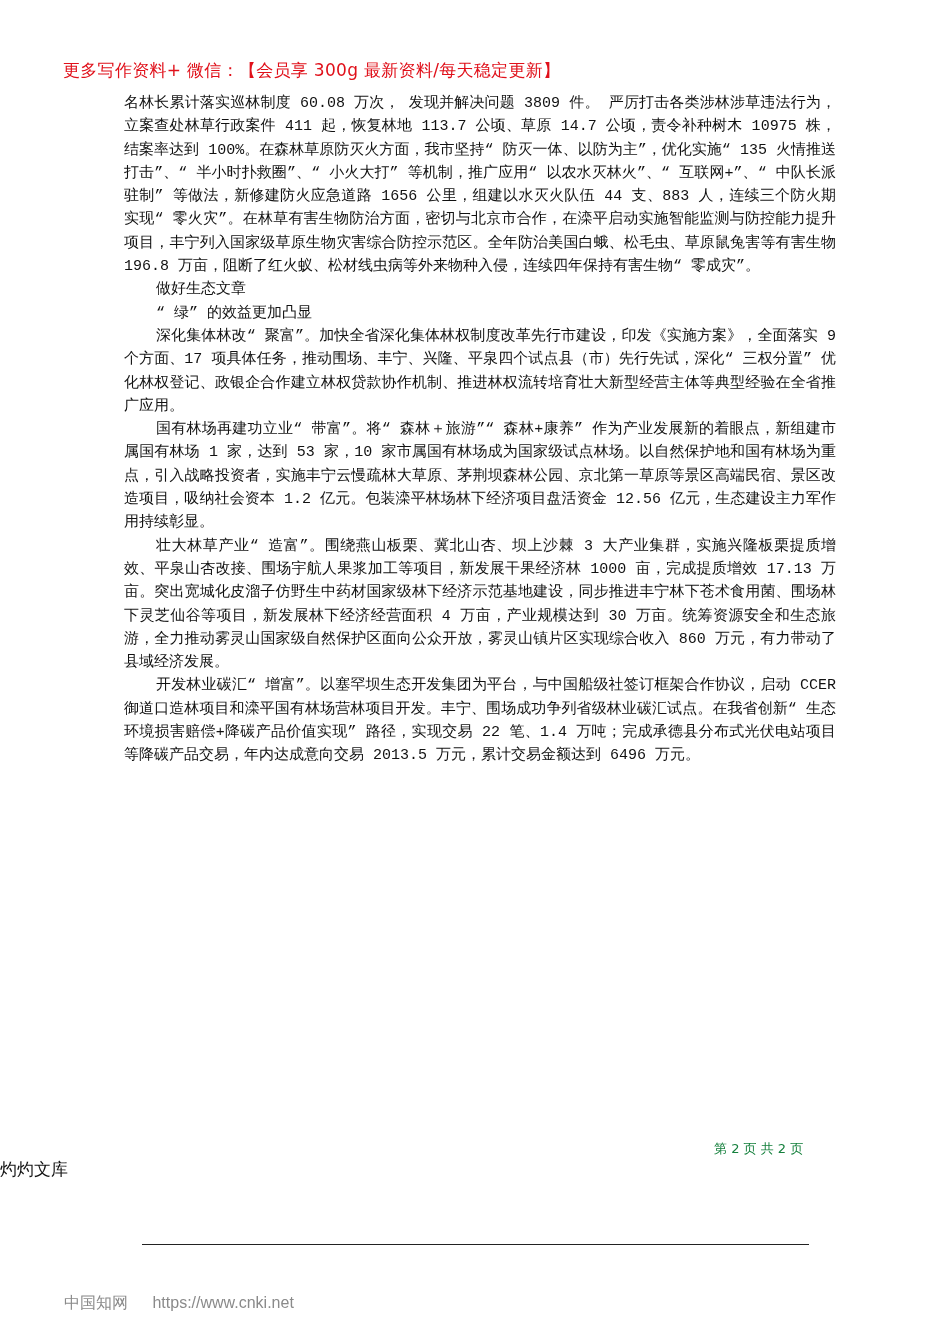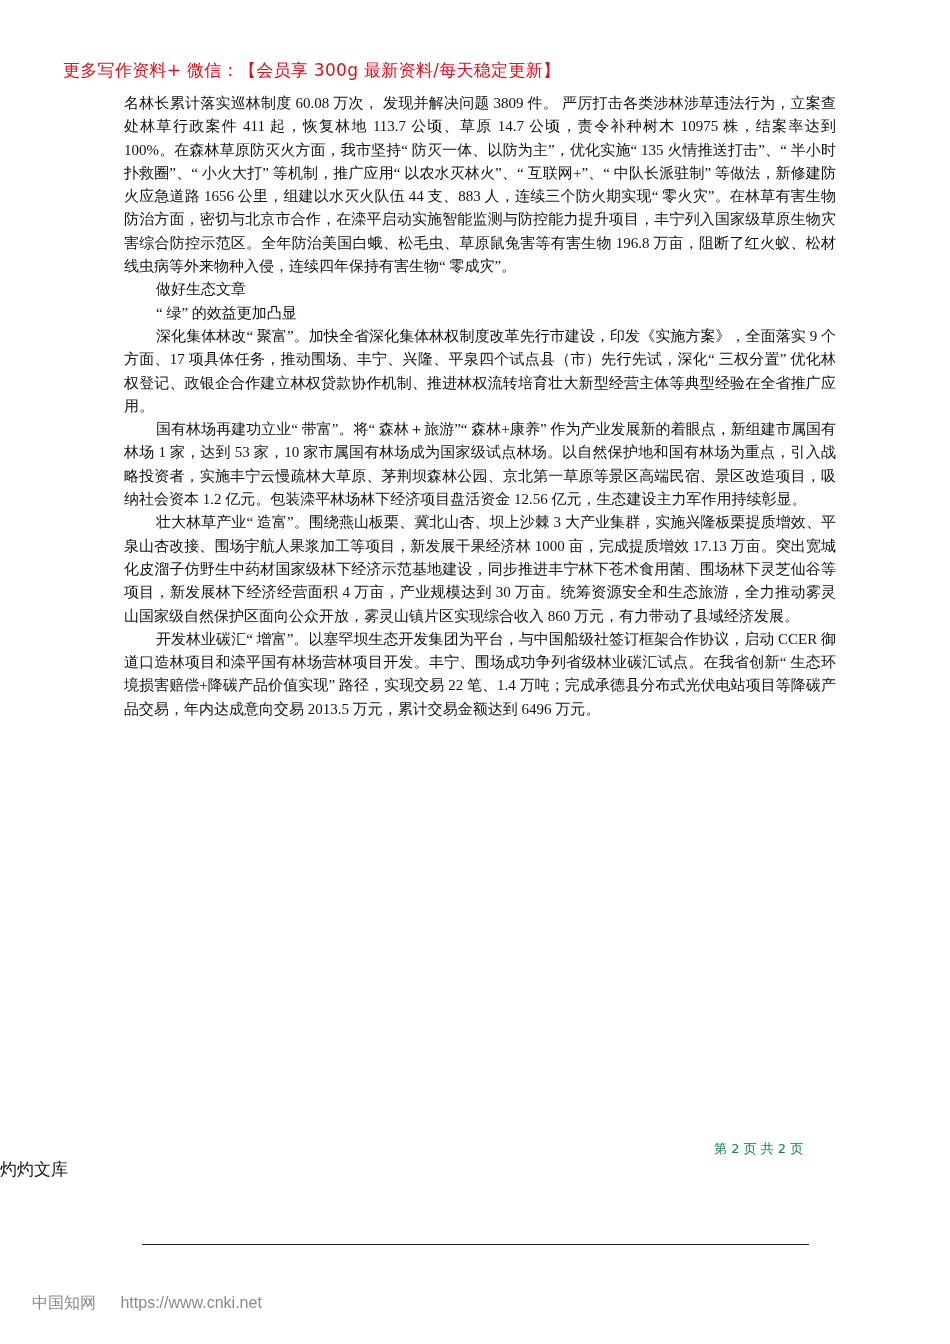--- a/index.html
+++ b/index.html
@@ -25,21 +25,21 @@
       white-space: nowrap;
       margin-top: 45px;
     }
     .content {
       position: absolute;
       left: 124px;
       top: 92px;
       width: 712px;
       font-size: 15px;
       line-height: 23.3px;
-      font-family: Liberation Serif, serif;
+      font-family: Liberation Mono, monospace;
       color: #111;
     }
     .content p {
       margin: 0;
       text-align: justify;
       text-justify: inter-character;
     }
     .content p.indent {
       text-indent: 32px;
     }
@@ -74,20 +74,21 @@
       position: absolute;
       left: 32px;
       top: 1293px;
       font-size: 16px;
       color: #8a8a8a;
       white-space: nowrap;
       font-family: "Liberation Sans", sans-serif;
     }
     .source-footer .site {
       margin-right: 20px;
+      margin-left: 32px;
     }
   </style>
 </head>
 <body>
 
 <div class="promo-banner">更多写作资料+ 微信：【会员享 300g 最新资料/每天稳定更新】</div>
 
 <div class="content">
   <p class="continuation">名林长累计落实巡林制度 60.08 万次， 发现并解决问题 3809 件。 严厉打击各类涉林涉草违法行为，立案查处林草行政案件 411 起，恢复林地 113.7 公顷、草原 14.7 公顷，责令补种树木 10975 株，结案率达到 100%。在森林草原防灭火方面，我市坚持“ 防灭一体、以防为主”，优化实施“ 135 火情推送打击”、“ 半小时扑救圈”、“ 小火大打” 等机制，推广应用“ 以农水灭林火”、“ 互联网+”、“ 中队长派驻制” 等做法，新修建防火应急道路 1656 公里，组建以水灭火队伍 44 支、883 人，连续三个防火期实现“ 零火灾”。在林草有害生物防治方面，密切与北京市合作，在滦平启动实施智能监测与防控能力提升项目，丰宁列入国家级草原生物灾害综合防控示范区。全年防治美国白蛾、松毛虫、草原鼠兔害等有害生物 196.8 万亩，阻断了红火蚁、松材线虫病等外来物种入侵，连续四年保持有害生物“ 零成灾”。</p>
   <p class="heading">做好生态文章</p>

